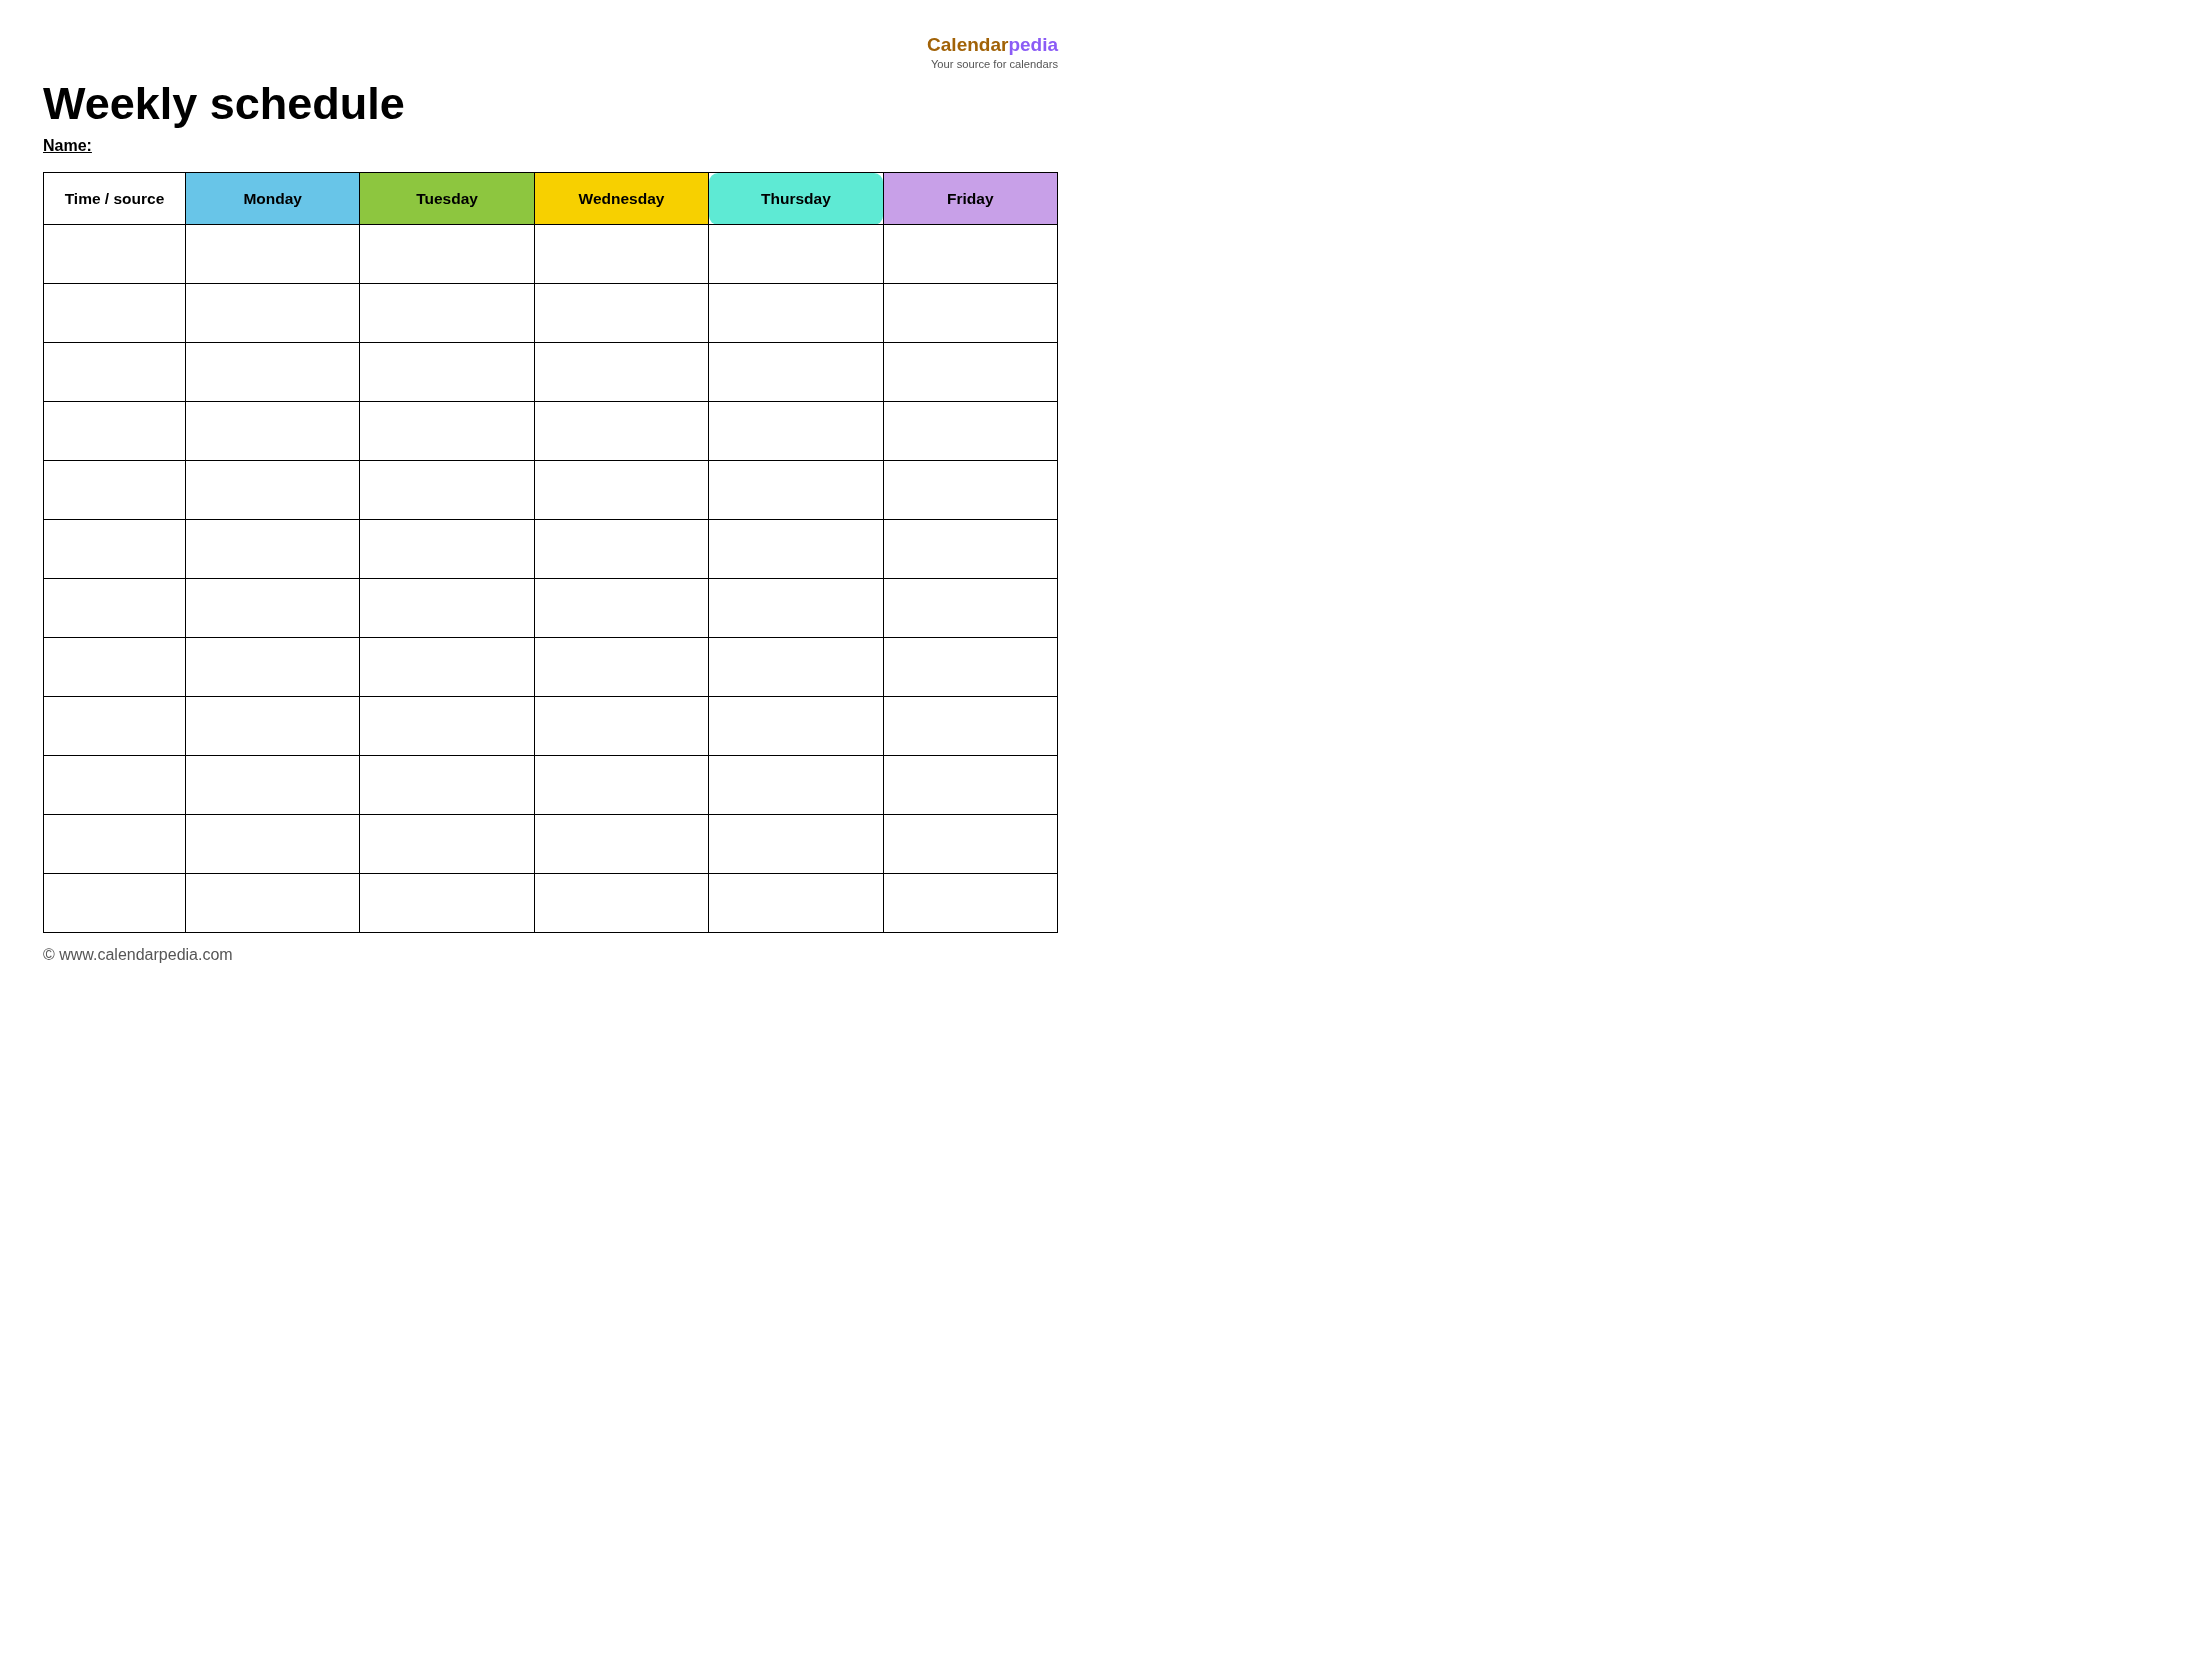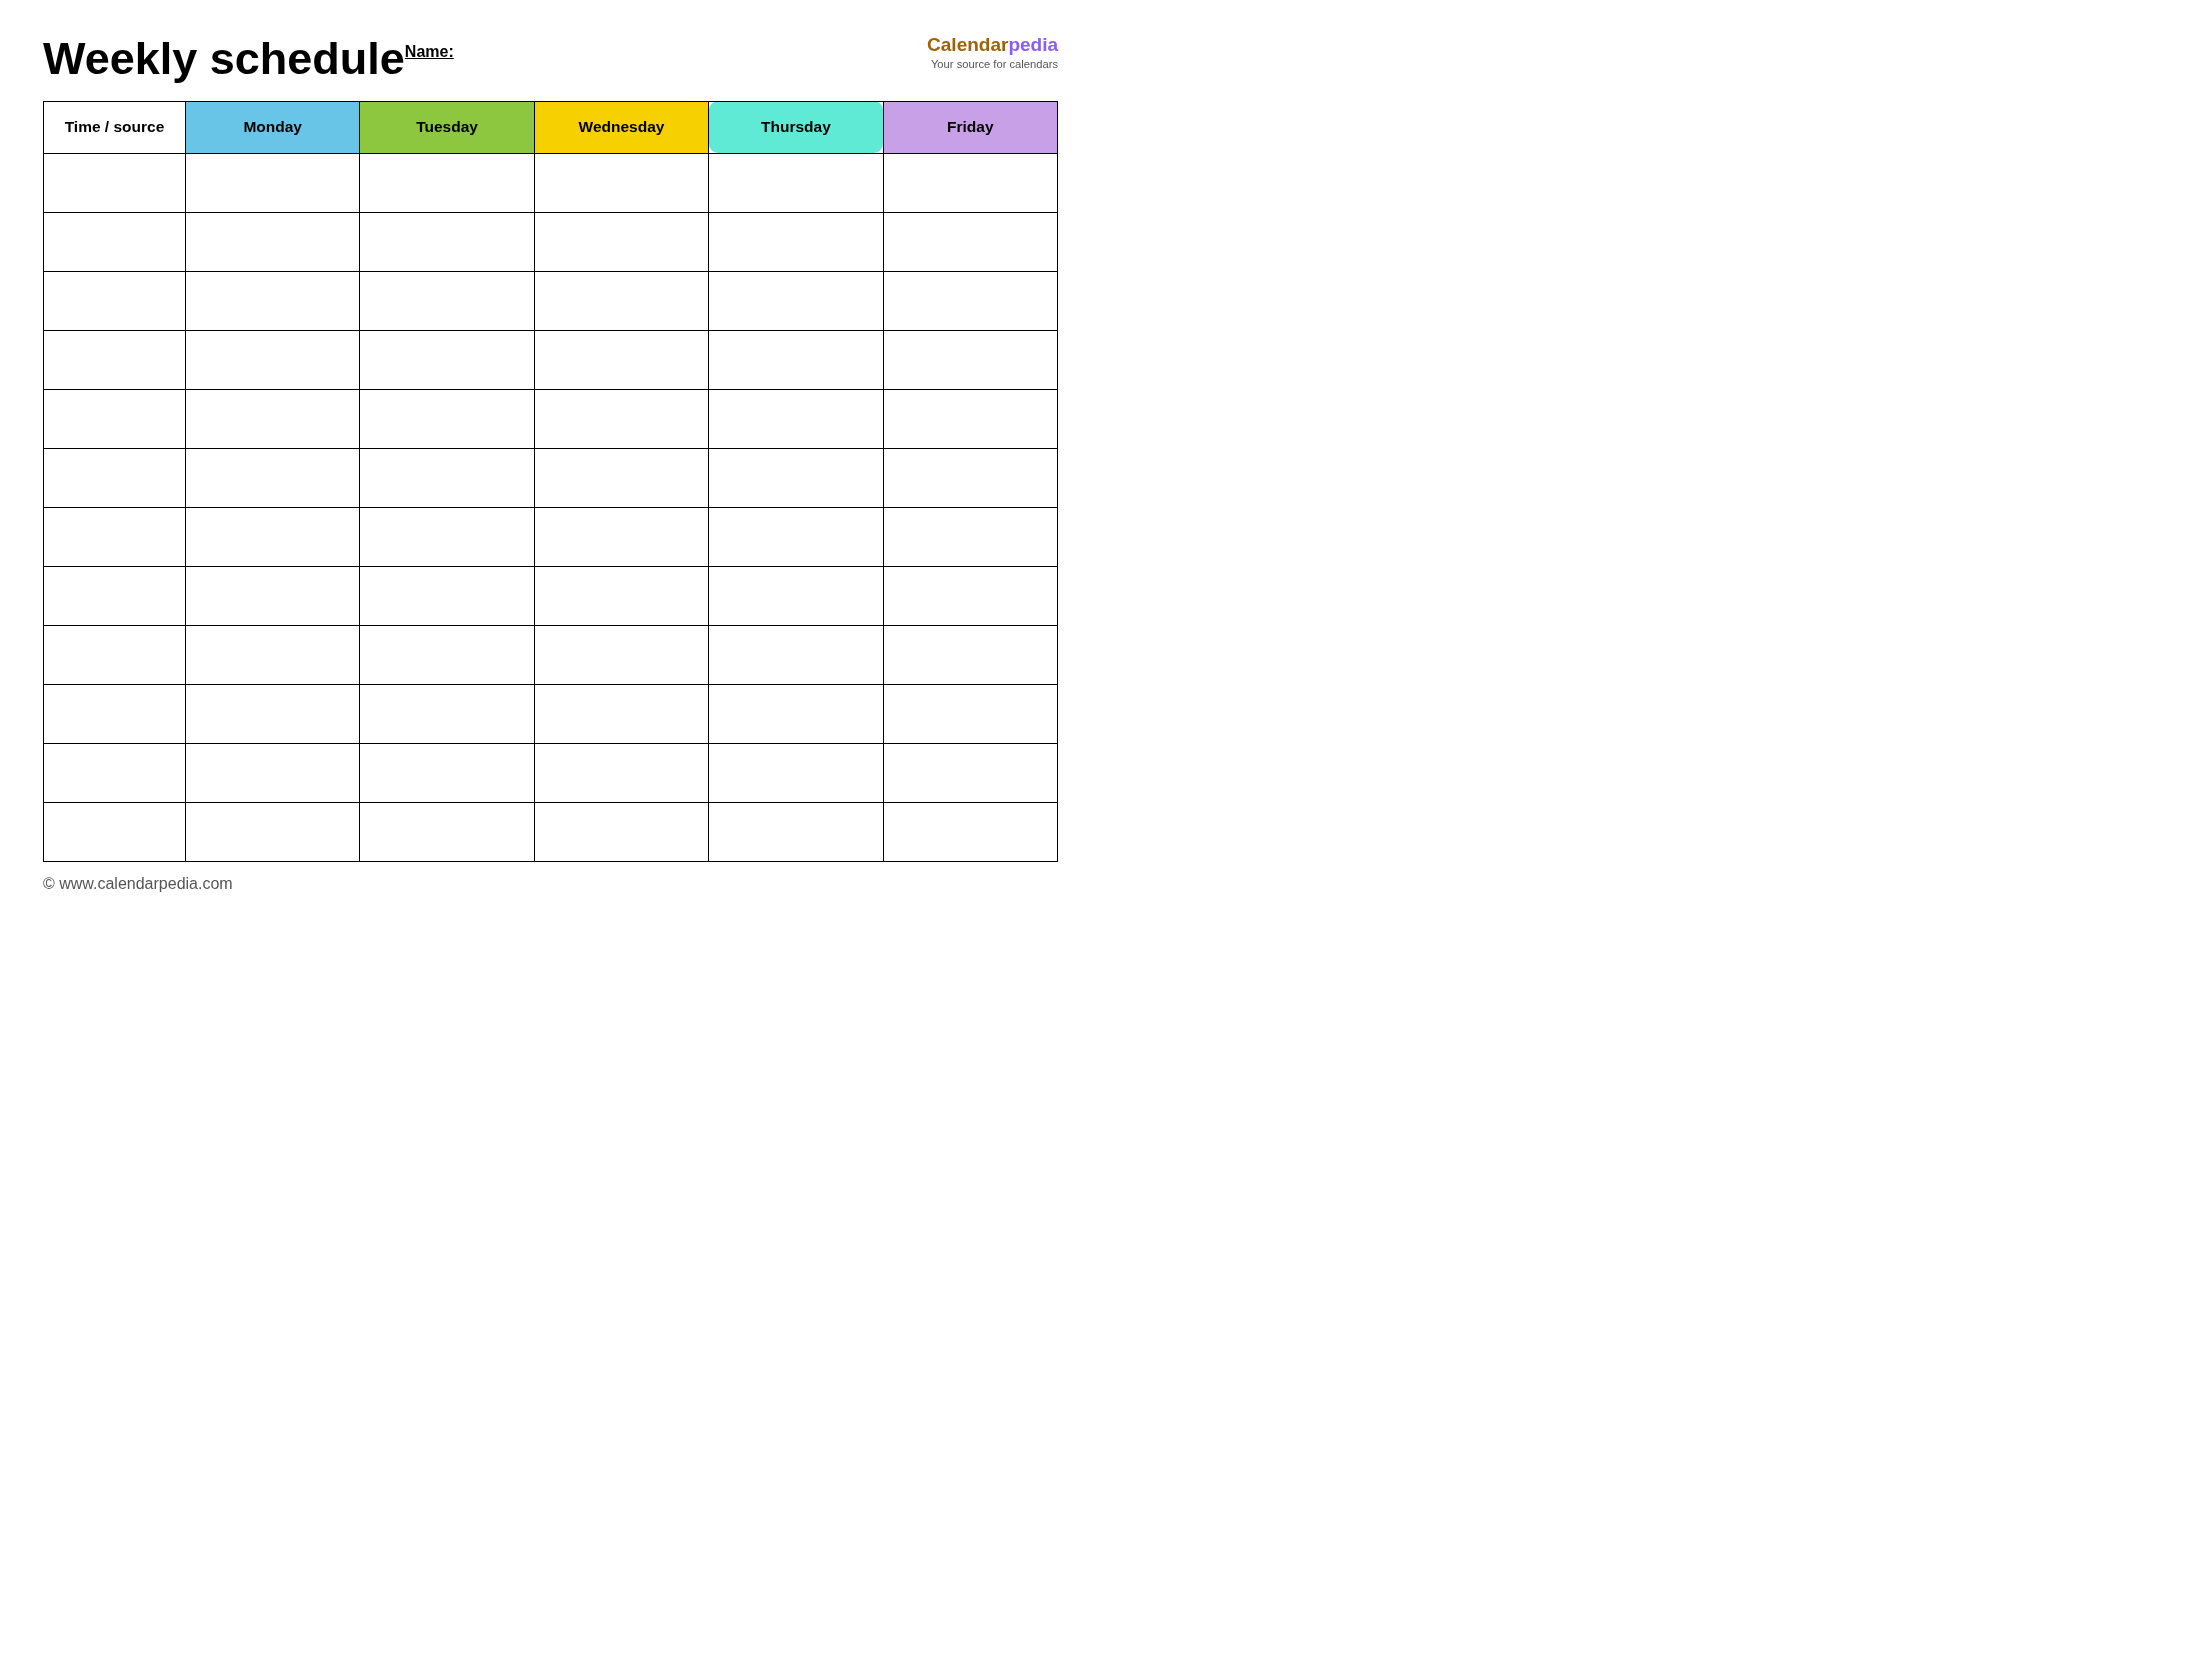--- a/index.html
+++ b/index.html
@@ -18,20 +18,22 @@
 
     .header-section {
       display: flex;
       justify-content: space-between;
       align-items: flex-start;
       margin-bottom: 17px;
     }
 
     .title-block {
       display: flex;
+      flex-direction: column;
+      margin-top: 45px;
     }
 
     .page-title {
       font-size: 45px;
       font-weight: bold;
       color: #000000;
       line-height: 1.1;
     }
 
     .name-label {

